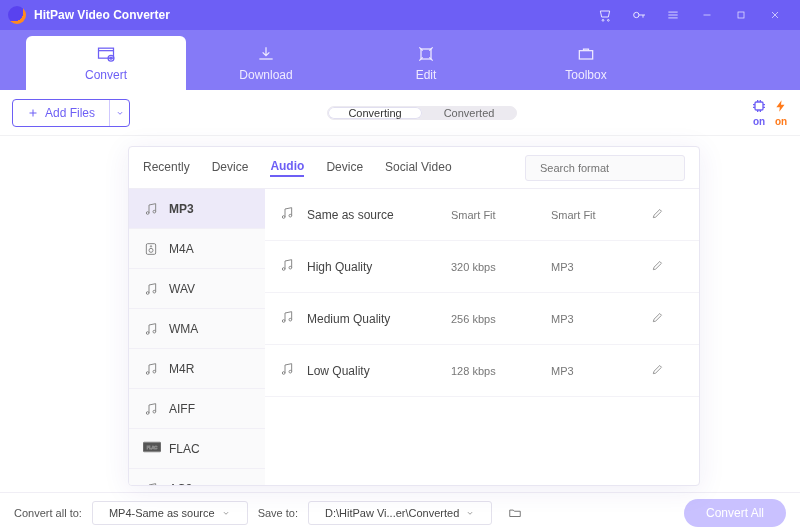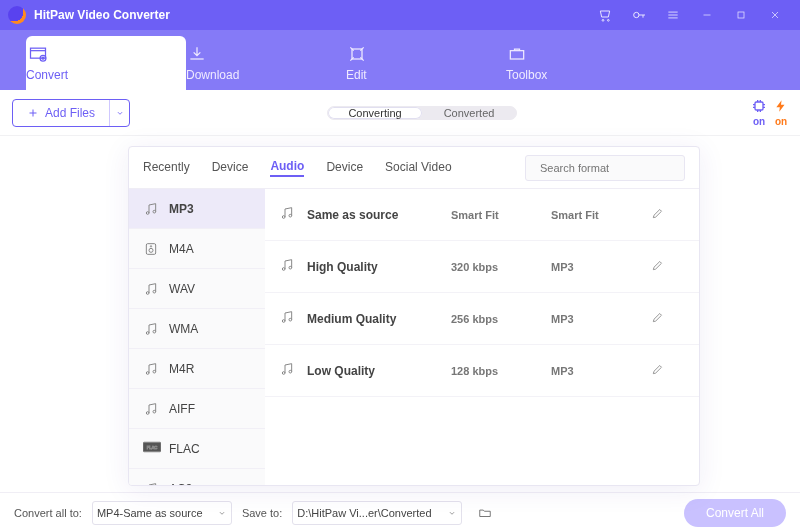--- a/index.html
+++ b/index.html
@@ -8,21 +8,21 @@
   
   .titlebar { height: 30px; background: #6d5ff5; display: flex; align-items: center; padding: 0 8px; color: #fff; }
   .titlebar .logo { width: 18px; height: 18px; border-radius: 50%; background: radial-gradient(circle at 35% 35%, #5942ef 0 55%, #ff8a1f 55% 100%); margin-right: 8px; }
   .titlebar .title { font-size: 12px; font-weight: 600; }
   .titlebar .spacer { flex: 1; }
   .titlebar .winbtn { width: 34px; height: 30px; display: inline-flex; align-items: center; justify-content: center; cursor: pointer; }
   .titlebar .winbtn svg { stroke: #e7e4ff; fill: none; stroke-width: 1.5; }
 
   
   .header { background: #857af7; height: 60px; display: flex; align-items: flex-end; padding: 0 26px; }
-  .htab { flex: 0 0 160px; height: 54px; display: flex; flex-direction: column; justify-content: center; gap: 4px; color: #efeaff; font-size: 12px; cursor: pointer; }
+  .htab { flex: 0 0 160px; height: 54px; display: flex; flex-direction: column; align-items: center; justify-content: center; gap: 4px; color: #efeaff; font-size: 12px; cursor: pointer; }
   .htab.active { background: #fff; color: #6d5ff5; border-radius: 6px 6px 0 0; }
   .htab svg { stroke: currentColor; fill: none; stroke-width: 1.5; }
 
   
   .toolbar { height: 46px; display: flex; align-items: center; padding: 0 12px; gap: 7px; border-bottom: 1px solid #f1f1f3; }
   .addfiles { display: flex; align-items: stretch; border: 1px solid #6d5ff5; border-radius: 4px; height: 28px; overflow: hidden; }
   .addfiles .main { display: flex; align-items: center; gap: 6px; padding: 0 14px; color: #6d5ff5; font-size: 12px; cursor: pointer; }
   .addfiles .caret { width: 20px; border-left: 1px solid #cfc8ff; display: flex; align-items: center; justify-content: center; cursor: pointer; }
   .addfiles svg { stroke: #6d5ff5; fill: none; stroke-width: 2; }
   .segmented { margin-left: 190px; display: flex; width: 190px; height: 14px; border: 1px solid #eceaf0; border-radius: 13px; overflow: hidden; font-size: 11px; }
@@ -49,30 +49,30 @@
 
   .panel-body { flex: 1; display: flex; overflow: hidden; }
   .fmt-list { width: 136px; background: #fafafb; overflow-y: auto; }
   .fmt-list::-webkit-scrollbar { width: 6px; }
   .fmt-list::-webkit-scrollbar-thumb { background: #d9d7e2; border-radius: 3px; }
   .fmt-item { display: flex; align-items: center; gap: 10px; height: 40px; padding: 0 14px; font-size: 12px; color: #444; cursor: pointer; border-bottom: 1px solid #f1eff6; }
   .fmt-item.selected { background: #edeaf9; font-weight: 600; }
   .fmt-item .ficon { width: 16px; height: 16px; }
   .ficon svg { stroke: #888; fill: none; stroke-width: 1.5; }
 
-  .presets { flex: 1; overflow-y: auto; font-weight: bold; }
+  .presets { flex: 1; overflow-y: auto; }
   .preset-row { display: grid; grid-template-columns: 28px 1fr 100px 100px 34px; align-items: center; height: 52px; padding: 0 14px; font-size: 12px; color: #444; border-bottom: 1px solid #f3f2f7; }
   .preset-row .music svg { stroke: #888; fill: none; stroke-width: 1.5; }
   .preset-row .edit { cursor: pointer; }
   .preset-row .edit svg { stroke: #888; fill: none; stroke-width: 1.5; }
   .preset-row .bitrate, .preset-row .ext { color: #777; font-size: 11px; }
 
   
   .footer { height: 40px; display: flex; align-items: center; padding: 0 14px; gap: 10px; font-size: 11px; color: #555; border-top: 1px solid #f0eef5; }
-  .select { display: flex; align-items: center; justify-content: space-between; gap: 6px; border: 1px solid #e3e1ec; border-radius: 3px; height: 24px; padding: 0 4px; background: #fff; color: #444; min-width: 140px; cursor: pointer; }
+  .select { display: flex; align-items: center; justify-content: space-between; gap: 6px; border: 1px solid #e3e1ec; border-radius: 3px; height: 24px; padding: 0 16px; background: #fff; color: #444; min-width: 140px; cursor: pointer; }
   .select svg { stroke: #888; fill: none; stroke-width: 2; }
   .folderbtn { width: 26px; height: 24px; display:flex; align-items:center; justify-content:center; cursor:pointer; }
   .folderbtn svg { stroke:#666; fill:none; stroke-width:1.5; }
   .footer .spacer { flex: 1; }
   .convertall { background: #c9c1ff; color: #fff; border-radius: 14px; height: 28px; padding: 0 22px; display: flex; align-items: center; font-size: 12px; cursor: pointer; }
 </style>
 </head>
 <body>
 
 <div class="titlebar">

